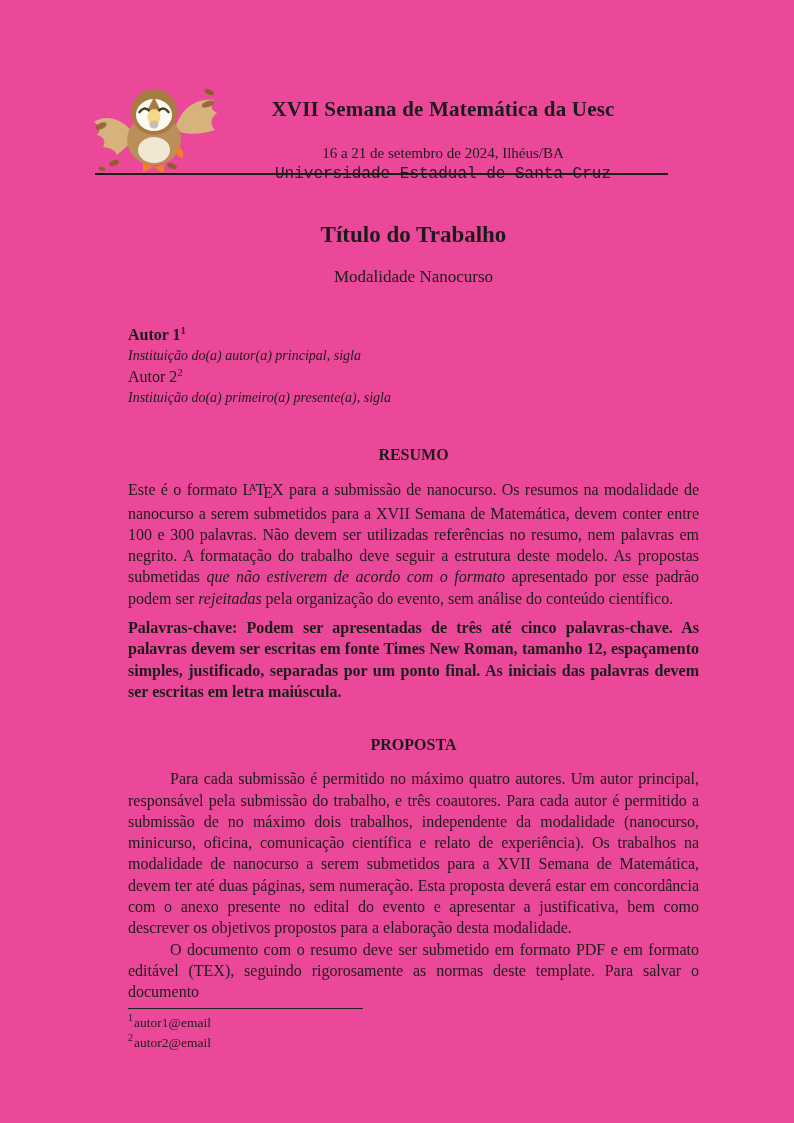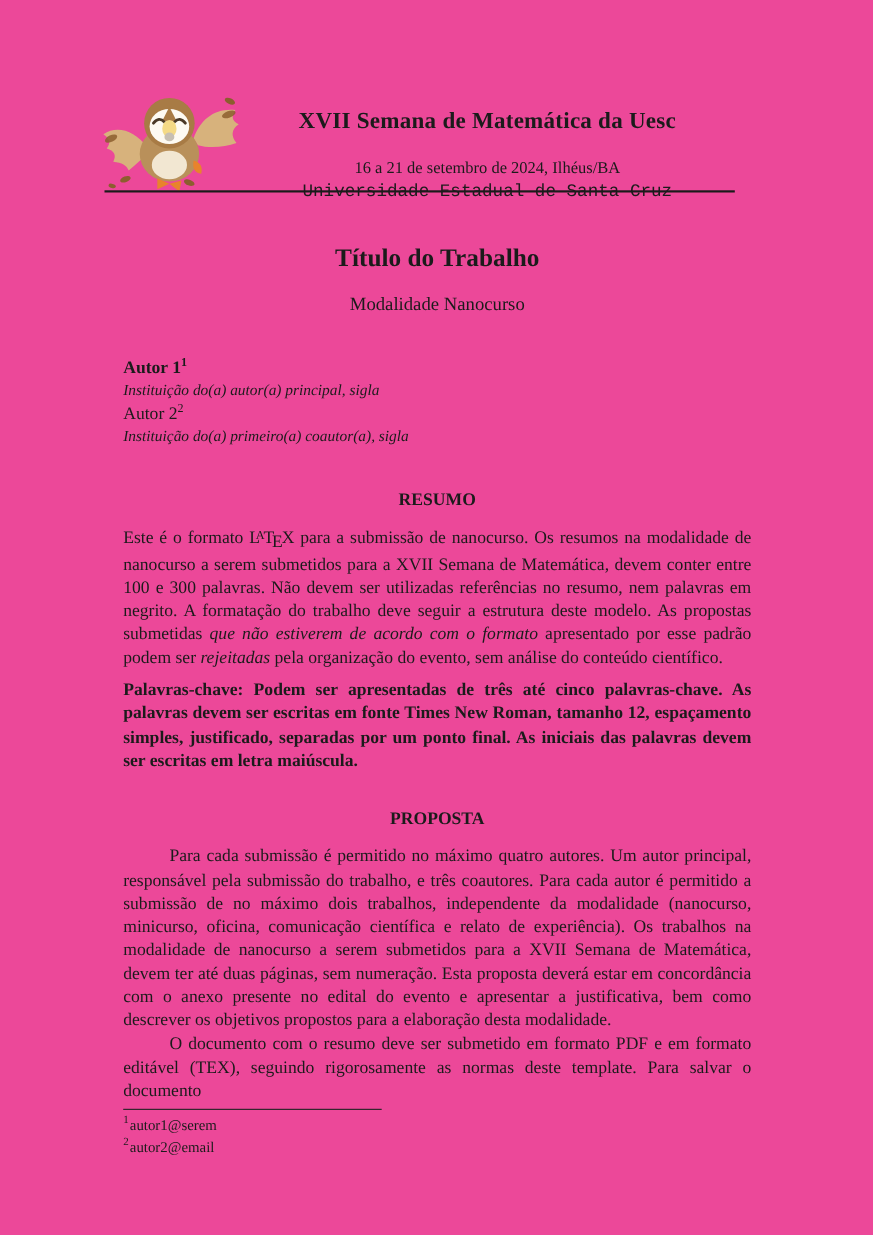--- a/index.html
+++ b/index.html
@@ -9,21 +9,21 @@
   }
   
   .logo{position:absolute;left:92px;top:82px;width:128px;height:95px;}
   .eye{fill:none;stroke:#4a3a28;stroke-width:2.6;stroke-linecap:round;}
   .event-header{position:absolute;left:213px;top:97px;width:460px;text-align:center;}
   .event-title{font-size:21px;font-weight:bold;letter-spacing:.2px;}
   .event-date{font-size:15px;margin-top:23px;}
   .event-inst{font-size:16px;margin-top:3px;font-family:Liberation Mono, monospace;}
   .header-rule{position:absolute;left:95px;top:173px;width:573px;height:2px;background:#1a1a1a;}
   
-  .content{position:absolute;left:112px;top:0;width:571px;font-size:16px;line-height:21.3px;}
+  .content{position:absolute;left:128px;top:0;width:571px;font-size:16px;line-height:21.3px;}
   .doc-title{margin:220px 0 0;text-align:center;font-size:23px;font-weight:bold;line-height:30px;}
   .doc-modality{margin-top:16px;text-align:center;font-size:17px;}
   .authors{margin-top:37px;line-height:21px;}
   .author-name{font-size:16px;font-family:Liberation Serif, serif;}
   .author-name.principal{font-weight:bold;}
   .affiliation{font-style:italic;font-size:14px;}
   sup{font-size:11px;line-height:0;}
   .section-heading{margin:0;text-align:center;font-size:16px;font-weight:bold;line-height:21px;}
   .resumo-h{margin-top:36px;}
   .body-text{margin:14px 0 0;text-align:justify;}
@@ -86,35 +86,35 @@
 
   <main class="content">
 
     <h1 class="doc-title">Título do Trabalho</h1>
     <div class="doc-modality">Modalidade Nanocurso</div>
 
     <section class="authors">
       <div class="author-name principal"><span>Autor 1</span><sup>1</sup></div>
       <div class="affiliation">Instituição do(a) autor(a) principal, sigla</div>
       <div class="author-name"><span>Autor 2</span><sup>2</sup></div>
-      <div class="affiliation">Instituição do(a) primeiro(a) coautor(a), sigla</div>
+      <div class="affiliation">Instituição do(a) primeiro(a) presente(a), sigla</div>
     </section>
 
     <h2 class="section-heading resumo-h">RESUMO</h2>
 
     <p class="body-text"><span>Este é o formato </span><span class="latex"><span>L</span><span class="lx-a">A</span><span>T</span><span class="lx-e">E</span><span>X</span></span><span> para a submissão de nanocurso. Os resumos na modalidade de nanocurso a serem submetidos para a XVII Semana de Matemática, devem conter entre 100 e 300 palavras. Não devem ser utilizadas referências no resumo, nem palavras em negrito. A formatação do trabalho deve seguir a estrutura deste modelo. As propostas submetidas </span><em>que não estiverem de acordo com o formato</em><span> apresentado por esse padrão podem ser </span><em>rejeitadas</em><span> pela organização do evento, sem análise do conteúdo científico.</span></p>
 
     <p class="body-text keywords"><b>Palavras-chave:</b><span> Podem ser apresentadas de três </span><b>até cinco</b><span> palavras-chave. As palavras devem ser escritas em fonte Times New Roman, tamanho 12, espaçamento simples, justificado, separadas por um ponto final. As iniciais das palavras devem ser escritas em letra maiúscula.</span></p>
 
 
     <h2 class="section-heading proposta-h">PROPOSTA</h2>
 
     <p class="body-text indent p1">Para cada submissão é permitido no máximo quatro autores. Um autor principal, responsável pela submissão do trabalho, e três coautores. Para cada autor é permitido a submissão de no máximo dois trabalhos, independente da modalidade (nanocurso, minicurso, oficina, comunicação científica e relato de experiência). Os trabalhos na modalidade de nanocurso a serem submetidos para a XVII Semana de Matemática, devem ter até duas páginas, sem numeração. Esta proposta deverá estar em concordância com o anexo presente no edital do evento e apresentar a justificativa, bem como descrever os objetivos propostos para a elaboração desta modalidade.</p>
     <p class="body-text indent p2">O documento com o resumo deve ser submetido em formato PDF e em formato editável (TEX), seguindo rigorosamente as normas deste template. Para salvar o documento</p>
 
     <footer class="footnotes">
       <div class="fn-rule"></div>
-      <div class="footnote"><sup>1</sup><span>autor1@serem</span></div>
+      <div class="footnote"><sup>1</sup><span>autor1@email</span></div>
       <div class="footnote"><sup>2</sup><span>autor2@email</span></div>
     </footer>
 
   </main>
 </div>
 
 </body></html>

